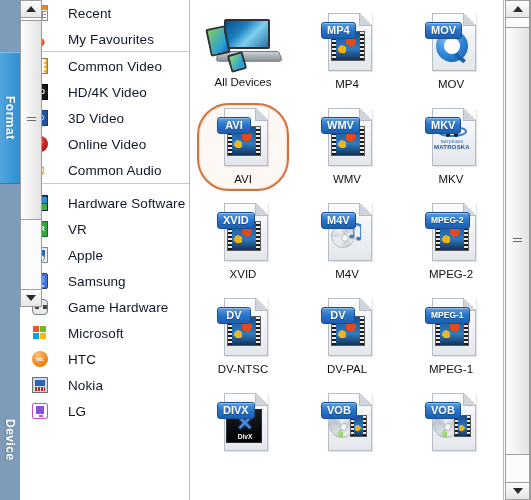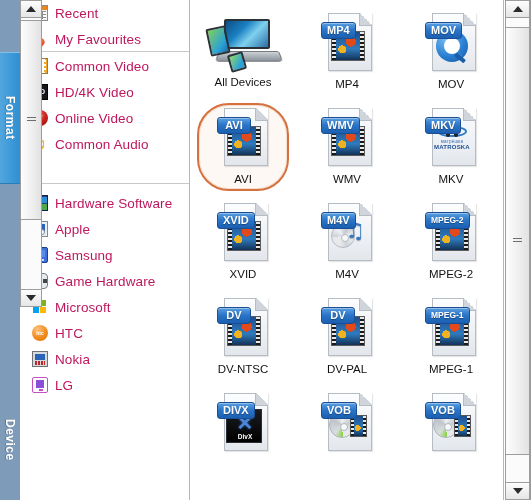--- a/index.html
+++ b/index.html
@@ -76,23 +76,23 @@
   .row {
     position: relative;
     height: 26px;
     display: flex;
     align-items: center;
     padding-left: 12px;
     cursor: default;
   }
   .row-label {
     font-size: 13.5px;
-    color: #be185d;
+    color: #0f172a;
     white-space: nowrap;
-    margin-left: 7px;
+    margin-left: 20px;
     letter-spacing: 0.1px;
   }
   .ic {
     width: 16px; height: 16px;
     flex: 0 0 16px;
     position: relative;
     display: block;
   }
 
   
@@ -427,33 +427,41 @@
     <div class="fmt-group">
       <div class="row">
         <span class="ic ic-film"></span>
         <span class="row-label">Common Video</span>
       </div>
       <div class="row">
         <span class="ic ic-hd">HD</span>
         <span class="row-label">HD/4K Video</span>
       </div>
       <div class="row">
+        <span class="ic ic-3d">3D</span>
+        <span class="row-label">3D Video</span>
+      </div>
+      <div class="row">
         <span class="ic ic-f">F</span>
         <span class="row-label">Online Video</span>
       </div>
       <div class="row">
         <span class="ic ic-note">♫</span>
         <span class="row-label">Common Audio</span>
       </div>
     </div>
 
     <div class="dev-group" id="dev-group">
         <div class="row">
           <span class="ic ic-edit"></span>
           <span class="row-label">Hardware Software</span>
+        </div>
+        <div class="row">
+          <span class="ic ic-vr">VR</span>
+          <span class="row-label">VR</span>
         </div>
         <div class="row">
           <span class="ic ic-apple"></span>
           <span class="row-label">Apple</span>
         </div>
         <div class="row">
           <span class="ic ic-samsung"></span>
           <span class="row-label">Samsung</span>
         </div>
         <div class="row">

